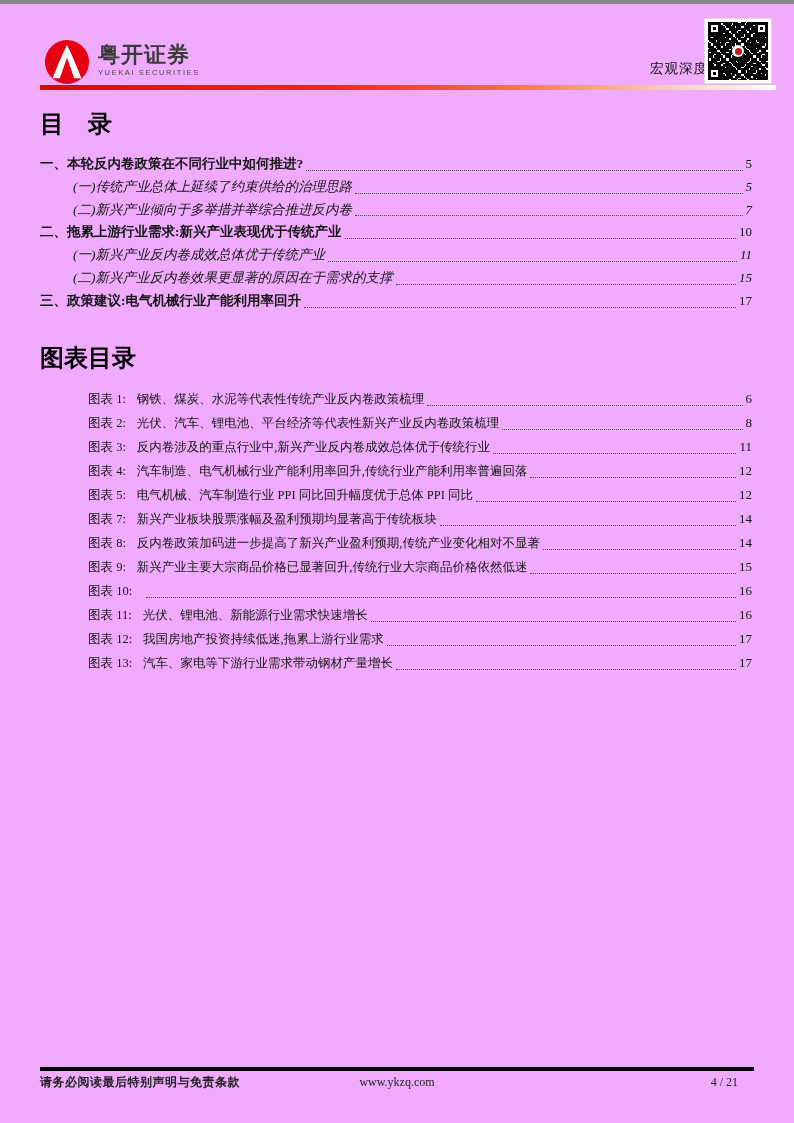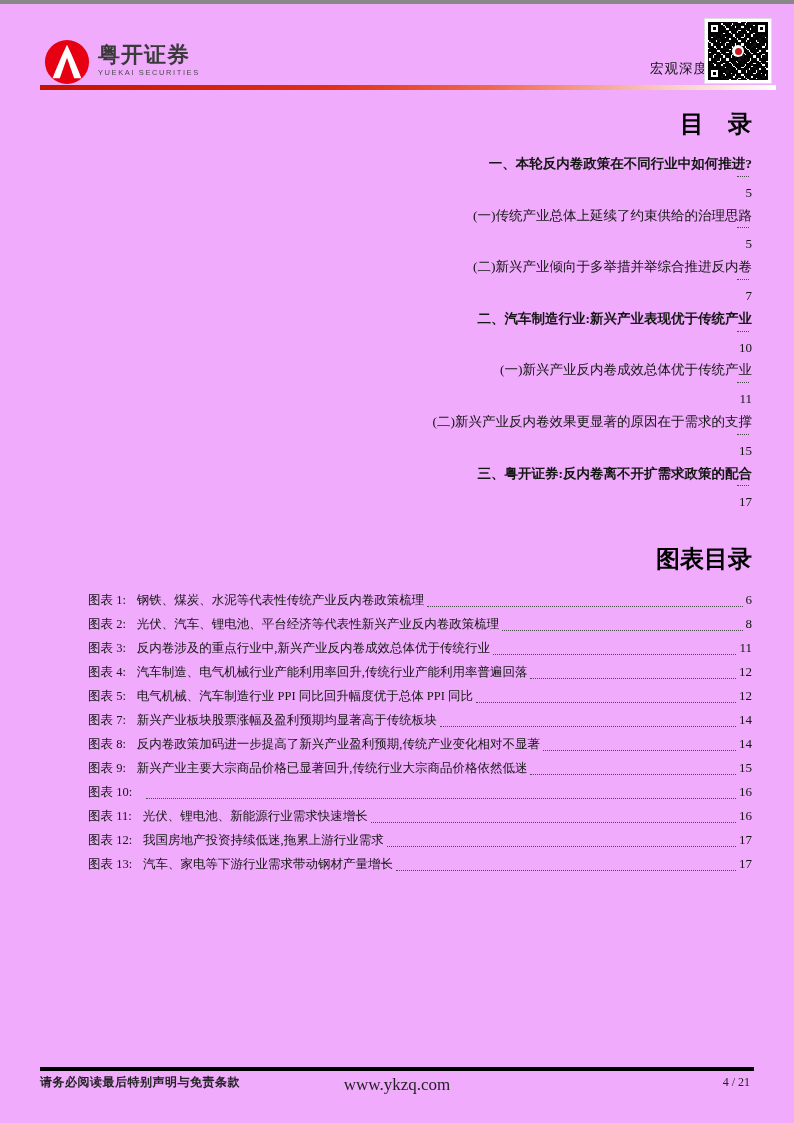--- a/index.html
+++ b/index.html
@@ -52,54 +52,54 @@
   }
   .qr-center::after{content:"";width:7px;height:7px;border-radius:50%;background:#c8191f;}
   .red-rule{
     position:absolute;left:40px;top:81px;width:736px;height:5px;
     background:linear-gradient(90deg,#c41200 0%,#e0301a 40%,#ef6a50 62%,#f9c7ba 84%,#ffffff 100%);
   }
 
   
   .content{position:absolute;left:40px;top:0;width:712px;padding-top:104px;}
   .sec-title{
-    font-size:24px;font-weight:bold;text-align:right;color:#000;
+    font-size:24px;font-weight:bold;text-align:left;color:#000;
     margin:0;line-height:32px;
   }
   .toc-title{margin-bottom:13px;}
   .fig-title{margin-top:29px;margin-bottom:13px;}
 
   .toc-row,.fig-row{
     display:flex;align-items:flex-end;line-height:22.8px;cursor:default;
   }
-  .toc-row{font-size:13.5px;flex-direction:column;}
+  .toc-row{font-size:13.5px;}
   .toc-row .t{white-space:nowrap;}
   .toc-row.lvl1 .t{font-weight:bold;}
-  .toc-row.lvl2{padding-left:33px;}
+  .toc-row.lvl2{padding-left:33px;font-style:italic;}
   .fig-row{font-size:12.5px;line-height:24px;padding-left:48px;align-items:flex-end;}
   .fig-row .lbl{white-space:nowrap;margin-right:11px;}
   .fig-row .t{white-space:nowrap;}
   .leader{
     flex:1;min-width:12px;margin:0 3px;
     border-bottom:1.7px dotted #4a4a4a;
     margin-bottom:5px;
   }
   .pg{white-space:nowrap;font-size:13px;font-weight:normal;}
 
   
   .footer-rule{position:absolute;left:40px;top:1063px;width:714px;height:4px;background:#000;}
   .footer-bar{position:absolute;left:40px;top:1070px;width:714px;height:20px;text-align:center;}
   .footer-disclaimer{
     position:absolute;left:0;top:0;font-size:12px;font-weight:bold;color:#222;letter-spacing:.5px;
   }
   .footer-site{
     position:absolute;left:50%;top:1px;transform:translateX(-50%);
-    font-size:17px;color:#222;
-  }
-  .footer-page{position:absolute;right:4px;top:1px;font-size:12px;color:#222;}
+    font-size:12px;color:#222;
+  }
+  .footer-page{position:absolute;right:16px;top:1px;font-size:12px;color:#222;}
 </style>
 </head>
 <body>
 
 <div class="page">
 
   <div class="logo">
     <svg viewBox="0 0 48 48" width="46" height="46">
       <circle cx="24" cy="24" r="23" fill="#e60012"></circle>
       <path d="M24 6 C20.5 13 13.5 29 9 41 L16.5 41 C18.5 35 21.5 26.5 24 19.5 C26.5 26.5 29.5 35 31.5 41 L39 41 C34.5 29 27.5 13 24 6 Z" fill="#ffffff"></path>
@@ -136,36 +136,36 @@
         <span class="t">(一)传统产业总体上延续了约束供给的治理思路</span>
         <span class="leader"></span>
         <span class="pg">5</span>
       </div>
       <div class="toc-row lvl2">
         <span class="t">(二)新兴产业倾向于多举措并举综合推进反内卷</span>
         <span class="leader"></span>
         <span class="pg">7</span>
       </div>
       <div class="toc-row lvl1">
-        <span class="t">二、汽车制造行业:新兴产业表现优于传统产业</span>
+        <span class="t">二、拖累上游行业需求:新兴产业表现优于传统产业</span>
         <span class="leader"></span>
         <span class="pg">10</span>
       </div>
       <div class="toc-row lvl2">
         <span class="t">(一)新兴产业反内卷成效总体优于传统产业</span>
         <span class="leader"></span>
         <span class="pg">11</span>
       </div>
       <div class="toc-row lvl2">
         <span class="t">(二)新兴产业反内卷效果更显著的原因在于需求的支撑</span>
         <span class="leader"></span>
         <span class="pg">15</span>
       </div>
       <div class="toc-row lvl1">
-        <span class="t">三、粤开证券:反内卷离不开扩需求政策的配合</span>
+        <span class="t">三、政策建议:电气机械行业产能利用率回升</span>
         <span class="leader"></span>
         <span class="pg">17</span>
       </div>
     </div>
 
     <h1 class="sec-title fig-title">图表目录</h1>
 
     <div class="fig-list">
       <div class="fig-row">
         <span class="lbl">图表 1:</span>

